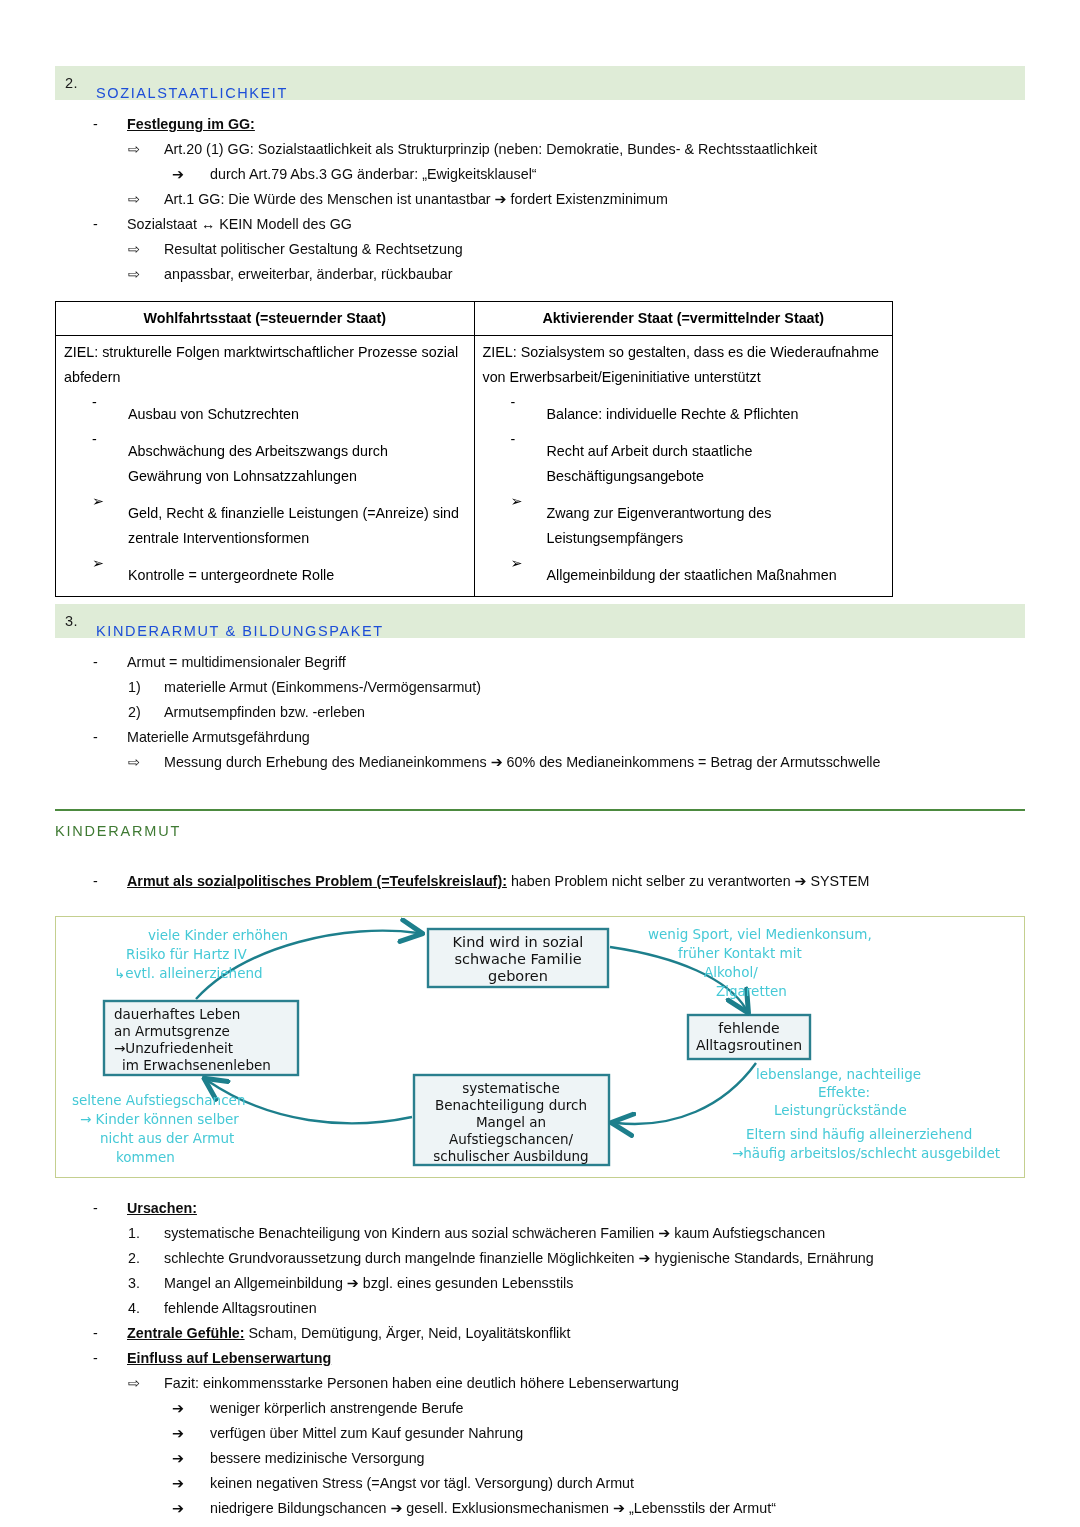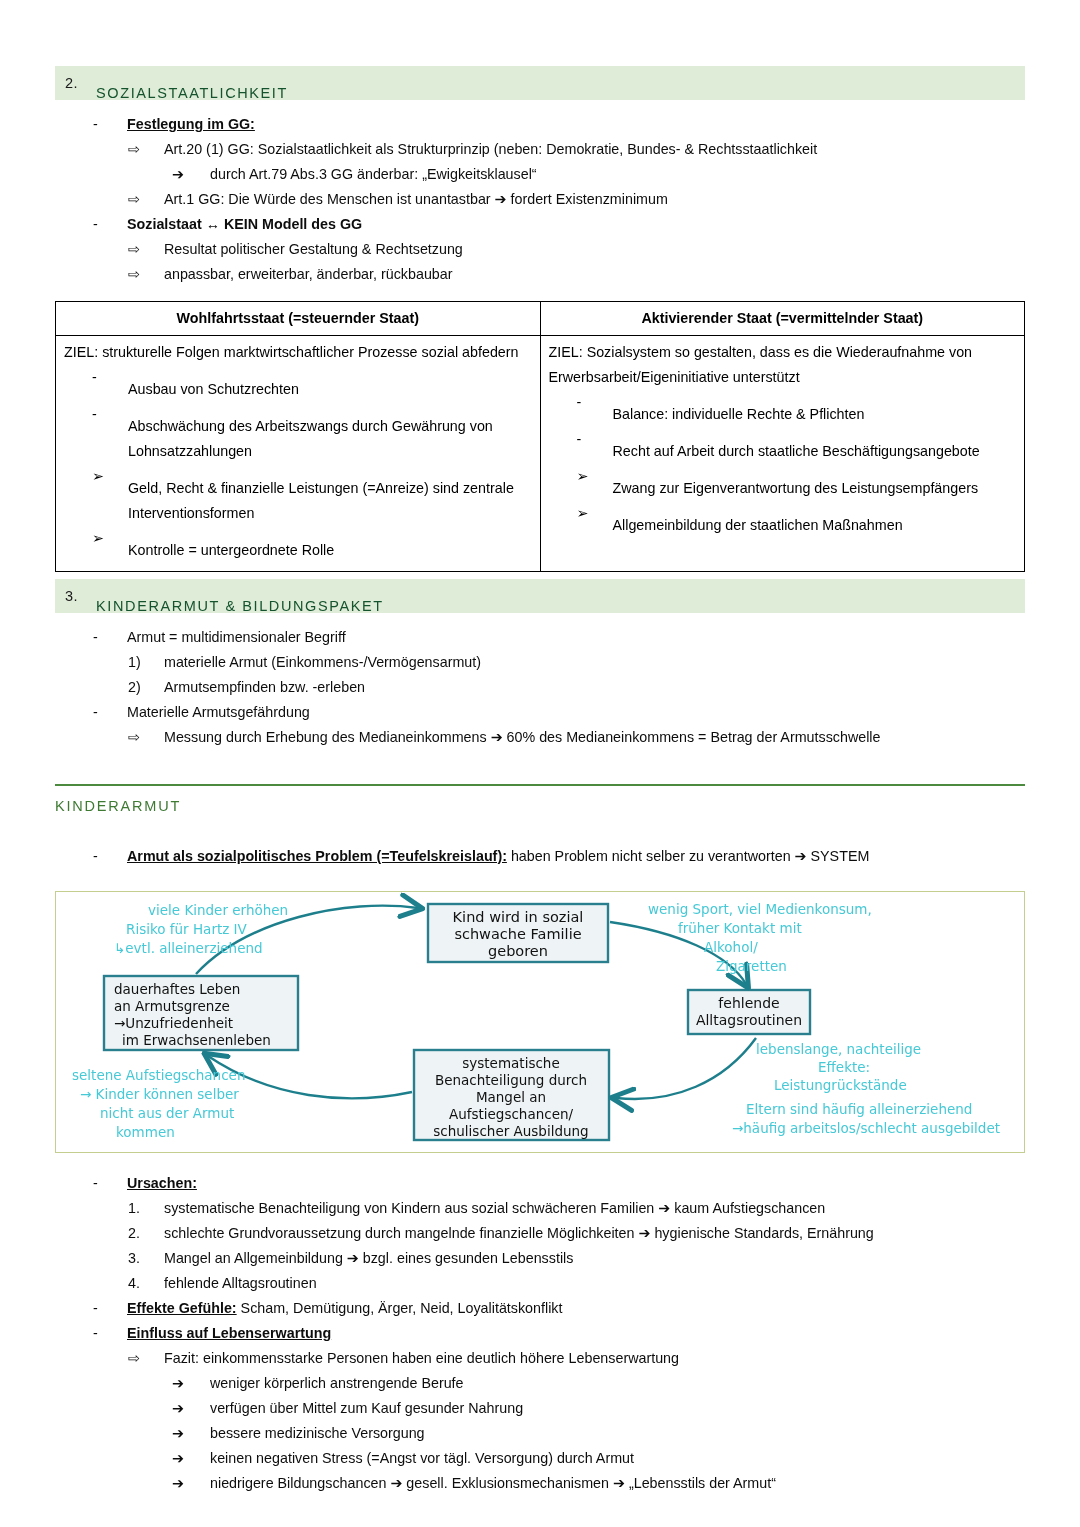--- a/index.html
+++ b/index.html
@@ -35,21 +35,21 @@
   }
   .section-bar .num {
     font-size: 14.5px;
     letter-spacing: 0.5px;
     color: #1a1a1a;
     margin-right: 18px;
   }
   .section-bar .title {
     font-size: 14.5px;
     letter-spacing: 1.6px;
-    color: #14532d;
+    color: #1d4ed8;
     margin-top: 20px;
   }
 
   
   .row {
     display: flex;
     align-items: flex-start;
     font-size: 14.3px;
     line-height: 25px;
     color: #0d0d0d;
@@ -61,29 +61,29 @@
   .txt { flex: 1 1 auto; }
 
   .lvl1 { padding-left: 93px; }
   .lvl1 .marker { width: 34px; }
   .lvl2 { padding-left: 128px; }
   .lvl2 .marker { width: 36px; }
   .lvl3 { padding-left: 172px; }
   .lvl3 .marker { width: 38px; }
 
   b.u { font-weight: bold; text-decoration: underline; }
-  b.nb { font-weight: bold; }
+  b.nb { font-weight: normal; }
 
   .arrow-r { font-family: "DejaVu Sans", sans-serif; }
 
   
   .cmp-table {
     margin: 14px 55px 0 55px;
     border-collapse: collapse;
-    width: 970px;
+    width: 838px;
     table-layout: fixed;
   }
   .cmp-table td, .cmp-table th {
     border: 1px solid #000000;
     vertical-align: top;
     padding: 4px 8px 8px 8px;
   }
   .cmp-table th {
     text-align: center;
     font-size: 14.3px;
@@ -358,21 +358,21 @@
     <span class="marker">3.</span>
     <span class="txt">Mangel an Allgemeinbildung ➔ bzgl. eines gesunden Lebensstils</span>
   </div>
   <div class="row lvl2">
     <span class="marker">4.</span>
     <span class="txt">fehlende Alltagsroutinen</span>
   </div>
 
   <div class="row lvl1">
     <span class="marker">-</span>
-    <span class="txt"><b class="u">Effekte Gefühle:</b><span> Scham, Demütigung, Ärger, Neid, Loyalitätskonflikt</span></span>
+    <span class="txt"><b class="u">Zentrale Gefühle:</b><span> Scham, Demütigung, Ärger, Neid, Loyalitätskonflikt</span></span>
   </div>
 
   <div class="row lvl1">
     <span class="marker">-</span>
     <span class="txt"><b class="u">Einfluss auf Lebenserwartung</b></span>
   </div>
   <div class="row lvl2">
     <span class="marker">⇨</span>
     <span class="txt">Fazit: einkommensstarke Personen haben eine deutlich höhere Lebenserwartung</span>
   </div>

